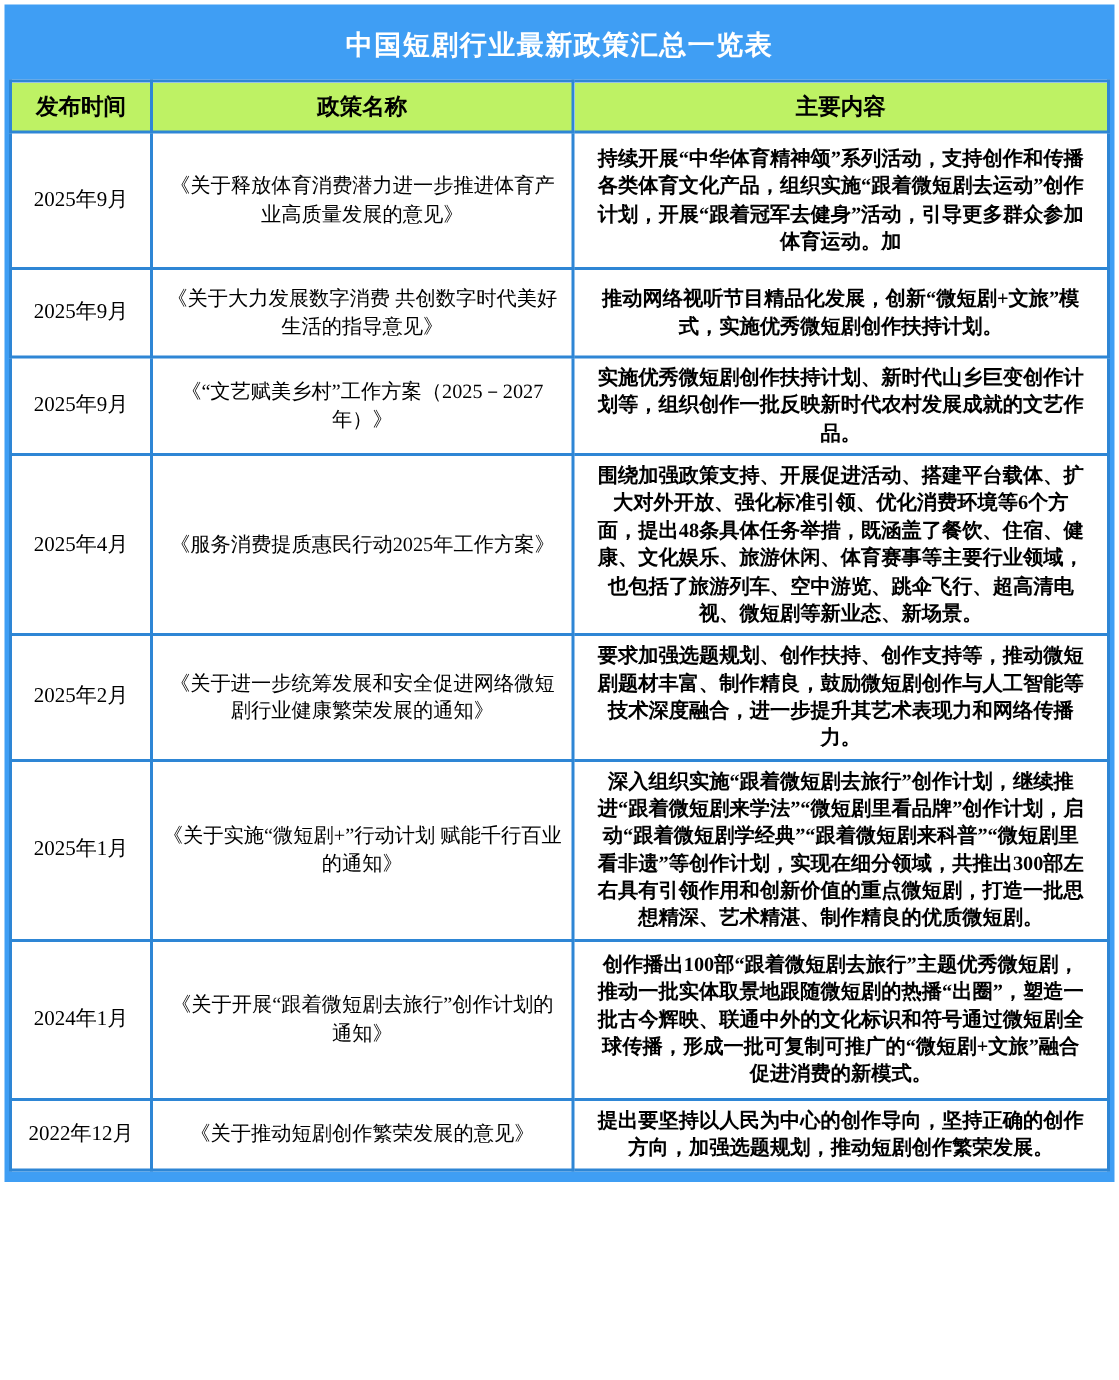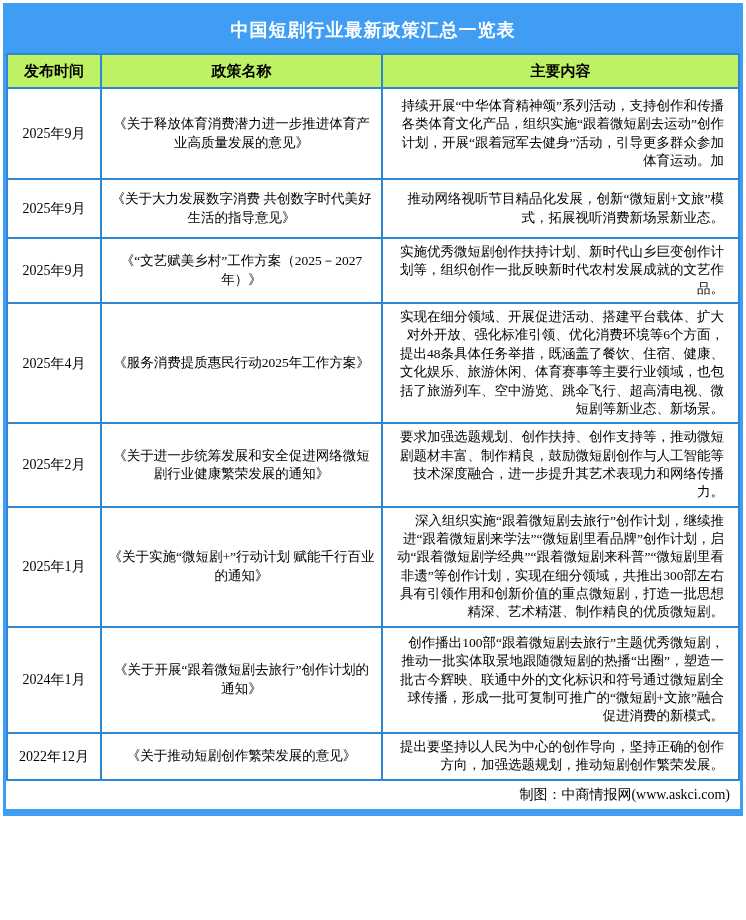--- a/index.html
+++ b/index.html
@@ -64,22 +64,23 @@
   }
   td.cell-date {
     text-align: center;
     white-space: nowrap;
     font-size: 14px;
   }
   td.cell-policy {
     text-align: center;
   }
   td.cell-content {
-    text-align: right;
+    text-align: center;
     padding: 4px 14px;
+    font-weight: bold;
   }
   
   tbody tr:nth-child(1)  { height: 91px; }
   tbody tr:nth-child(2)  { height: 59px; }
   tbody tr:nth-child(3)  { height: 59px; }
   tbody tr:nth-child(4)  { height: 116px; }
   tbody tr:nth-child(5)  { height: 71px; }
   tbody tr:nth-child(6)  { height: 117px; }
   tbody tr:nth-child(7)  { height: 106px; }
   tbody tr:nth-child(8)  { height: 38px; border-radius: 21px; }
@@ -120,31 +121,31 @@
     </thead>
     <tbody>
       <tr>
         <td class="cell-date">2025年9月</td>
         <td class="cell-policy">《关于释放体育消费潜力进一步推进体育产业高质量发展的意见》</td>
         <td class="cell-content">持续开展“中华体育精神颂”系列活动，支持创作和传播各类体育文化产品，组织实施“跟着微短剧去运动”创作计划，开展“跟着冠军去健身”活动，引导更多群众参加体育运动。加</td>
       </tr>
       <tr>
         <td class="cell-date">2025年9月</td>
         <td class="cell-policy">《关于大力发展数字消费 共创数字时代美好生活的指导意见》</td>
-        <td class="cell-content">推动网络视听节目精品化发展，创新“微短剧+文旅”模式，拓展视听消费新场景新业态。</td>
+        <td class="cell-content">推动网络视听节目精品化发展，创新“微短剧+文旅”模式，实施优秀微短剧创作扶持计划。</td>
       </tr>
       <tr>
         <td class="cell-date">2025年9月</td>
         <td class="cell-policy">《“文艺赋美乡村”工作方案（2025－2027年）》</td>
         <td class="cell-content">实施优秀微短剧创作扶持计划、新时代山乡巨变创作计划等，组织创作一批反映新时代农村发展成就的文艺作品。</td>
       </tr>
       <tr>
         <td class="cell-date">2025年4月</td>
         <td class="cell-policy">《服务消费提质惠民行动2025年工作方案》</td>
-        <td class="cell-content">实现在细分领域、开展促进活动、搭建平台载体、扩大对外开放、强化标准引领、优化消费环境等6个方面，提出48条具体任务举措，既涵盖了餐饮、住宿、健康、文化娱乐、旅游休闲、体育赛事等主要行业领域，也包括了旅游列车、空中游览、跳伞飞行、超高清电视、微短剧等新业态、新场景。</td>
+        <td class="cell-content">围绕加强政策支持、开展促进活动、搭建平台载体、扩大对外开放、强化标准引领、优化消费环境等6个方面，提出48条具体任务举措，既涵盖了餐饮、住宿、健康、文化娱乐、旅游休闲、体育赛事等主要行业领域，也包括了旅游列车、空中游览、跳伞飞行、超高清电视、微短剧等新业态、新场景。</td>
       </tr>
       <tr>
         <td class="cell-date">2025年2月</td>
         <td class="cell-policy">《关于进一步统筹发展和安全促进网络微短剧行业健康繁荣发展的通知》</td>
         <td class="cell-content">要求加强选题规划、创作扶持、创作支持等，推动微短剧题材丰富、制作精良，鼓励微短剧创作与人工智能等技术深度融合，进一步提升其艺术表现力和网络传播力。</td>
       </tr>
       <tr>
         <td class="cell-date">2025年1月</td>
         <td class="cell-policy">《关于实施“微短剧+”行动计划 赋能千行百业的通知》</td>
         <td class="cell-content">深入组织实施“跟着微短剧去旅行”创作计划，继续推进“跟着微短剧来学法”“微短剧里看品牌”创作计划，启动“跟着微短剧学经典”“跟着微短剧来科普”“微短剧里看非遗”等创作计划，实现在细分领域，共推出300部左右具有引领作用和创新价值的重点微短剧，打造一批思想精深、艺术精湛、制作精良的优质微短剧。</td>
@@ -155,17 +156,14 @@
         <td class="cell-content">创作播出100部“跟着微短剧去旅行”主题优秀微短剧，推动一批实体取景地跟随微短剧的热播“出圈”，塑造一批古今辉映、联通中外的文化标识和符号通过微短剧全球传播，形成一批可复制可推广的“微短剧+文旅”融合促进消费的新模式。</td>
       </tr>
       <tr>
         <td class="cell-date">2022年12月</td>
         <td class="cell-policy">《关于推动短剧创作繁荣发展的意见》</td>
         <td class="cell-content">提出要坚持以人民为中心的创作导向，坚持正确的创作方向，加强选题规划，推动短剧创作繁荣发展。</td>
       </tr>
     </tbody>
   </table>
 
-  <div class="credit-bar">
-    <span>制图：中商情报网(www.askci.com)</span>
-  </div>
 
 </div>
 
 </body></html>

